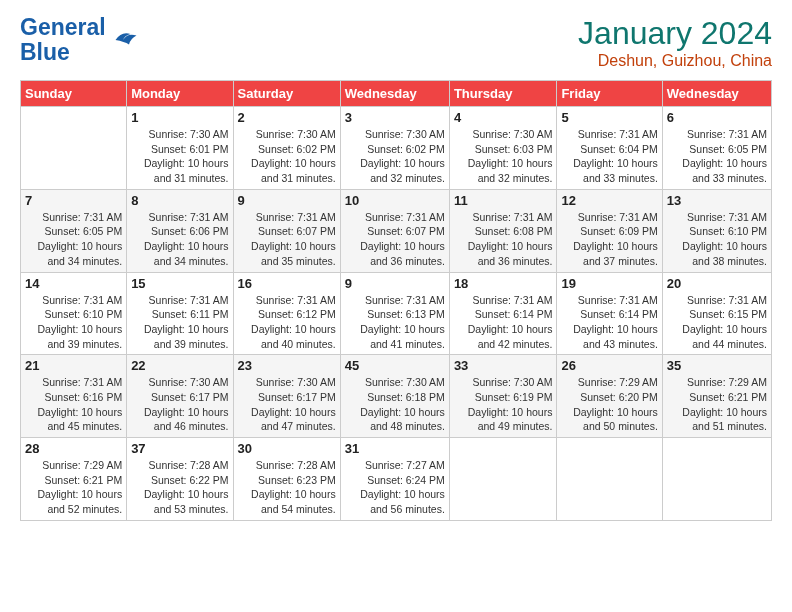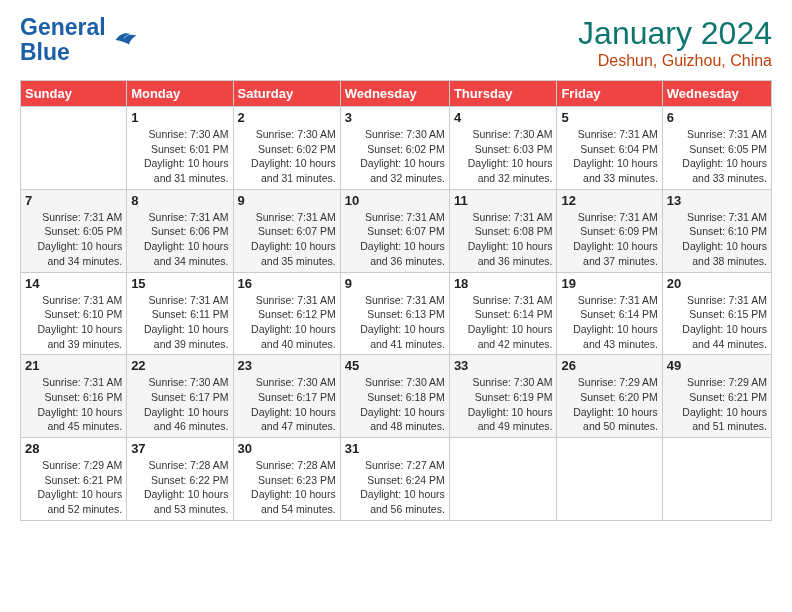--- a/index.html
+++ b/index.html
@@ -288,21 +288,21 @@
           Sunrise: 7:30 AM<br>Sunset: 6:19 PM<br>Daylight: 10 hours<br>and 49 minutes.
         </div>
       </td>
           <td>
         <div class="day-number">26</div>
         <div class="day-info">
           Sunrise: 7:29 AM<br>Sunset: 6:20 PM<br>Daylight: 10 hours<br>and 50 minutes.
         </div>
       </td>
           <td>
-        <div class="day-number">49</div>
+        <div class="day-number">35</div>
         <div class="day-info">
           Sunrise: 7:29 AM<br>Sunset: 6:21 PM<br>Daylight: 10 hours<br>and 51 minutes.
         </div>
       </td>
         </tr>
         <tr>
           <td>
         <div class="day-number">28</div>
         <div class="day-info">
           Sunrise: 7:29 AM<br>Sunset: 6:21 PM<br>Daylight: 10 hours<br>and 52 minutes.

